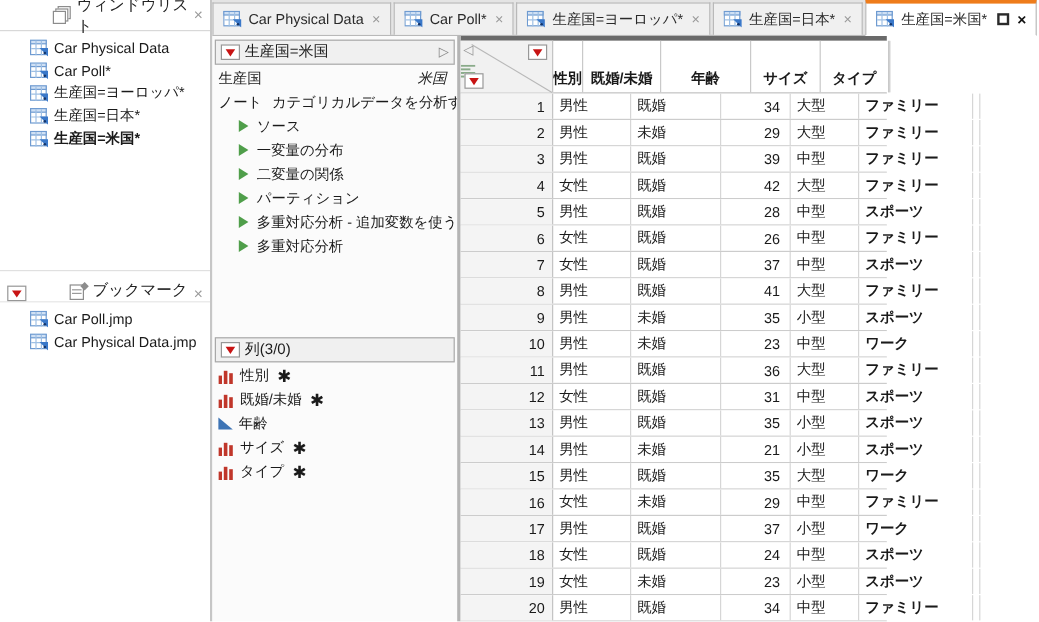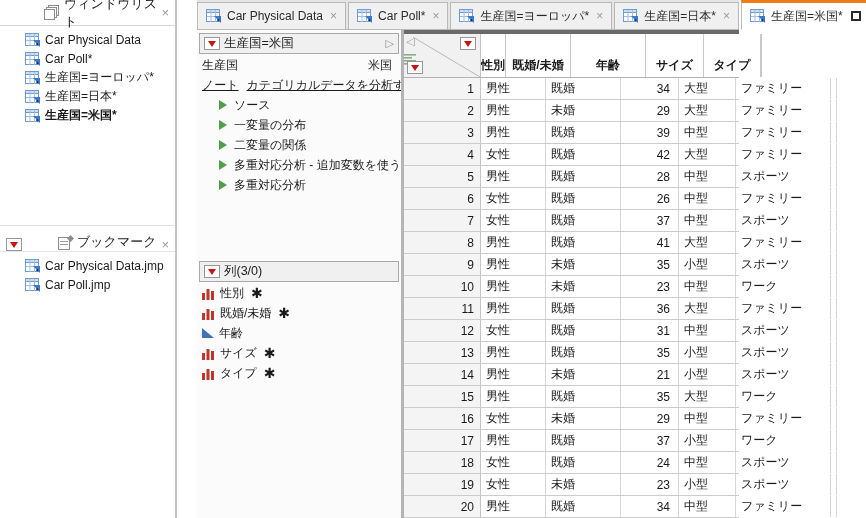--- a/index.html
+++ b/index.html
@@ -3,21 +3,21 @@
 <meta charset="utf-8">
 <style>
   * { box-sizing: border-box; margin: 0; padding: 0; }
   html,body { width:866px; height:518px; overflow:hidden; }
   body {
     font-family: "Liberation Sans", "DejaVu Sans", sans-serif;
     font-size: 12px;
     color: #1a1a1a;
     background: #fff;
   }
-  .app { width:739px; height:518px; display:flex; position:relative;gap:20px; }
+  .app { width:739px; height:518px; display:flex; position:relative; }
 
   
   .left-panel { width:177px; border-right:2px solid #c6c6c6; background:#fff; display:flex; flex-direction:column; }
   .pane-header { height:26px; display:flex; align-items:center; border-bottom:1px solid #d8d8d8; padding:0 6px; }
   .pane-title { color:#222; font-size:13px; }
   .close-x { margin-left:auto; color:#9a9a9a; font-size:13px; line-height:1; cursor:default; }
   .wl-header { padding-left:44px; }
   .wl-items { padding-top:4px; }
   .wl-item, .bm-item { height:19px; display:flex; align-items:center; gap:4px; padding-left:25px; white-space:nowrap; }
   .wl-item.active span { font-weight:bold; }
@@ -65,22 +65,22 @@
 
   
   .side-panel { width:207px; border-right:3px solid #b4b4b4; background:#fbfbfb; display:flex; flex-direction:column; overflow:hidden; }
   .panel-box-header {
     margin:3px 2px 1px 2px; height:21px; border:1px solid #a9a9a9; background:#f0f0f0;
     display:flex; align-items:center; padding:0 4px; gap:4px;
   }
   .panel-box-header .hd-title { font-size:12.5px; }
   .expand-arrow { margin-left:auto; color:#8a8a8a; font-size:11px; }
   .prop-row { height:20px; display:flex; align-items:center; padding:0 9px 0 5px; }
-  .prop-val { margin-left:auto; }
-  .note-row { height:20px; display:flex; align-items:center; gap:8px; padding-left:5px; white-space:nowrap; overflow:hidden;text-decoration:underline; }
+  .prop-val { margin-left:auto;font-style:italic; }
+  .note-row { height:20px; display:flex; align-items:center; gap:8px; padding-left:5px; white-space:nowrap; overflow:hidden; }
   .script-item { height:20px; display:flex; align-items:center; gap:7px; padding-left:22px; white-space:nowrap; }
   .green-tri { width:0; height:0; border-top:5px solid transparent; border-bottom:5px solid transparent; border-left:8px solid #4f9e4a; flex:none; }
   .cp { margin-top:63px; }
   .col-item { height:20px; display:flex; align-items:center; gap:5px; padding-left:5px; }
   .col-item .icon-continuous { display:none; }
   .col-item.continuous .icon-continuous { display:block; width:0; height:0; border-bottom:10px solid #3e74b5; border-right:12px solid transparent; }
   .col-mark { font-weight:bold; font-size:14px; margin-left:2px; line-height:1; }
 
   
   .grid-area { flex:1; display:flex; flex-direction:column; min-width:0; background:#fff; }
@@ -102,21 +102,21 @@
   .hcell:nth-of-type(5){ width:57px; }
   .hcell:nth-of-type(6){ width:95px; }
   .hfill { flex:1; border-right:1px solid #c9c9c9; }
   .grow { height:22px; display:flex; border-bottom:1px solid #cccccc; background:#fff; }
   .c { flex:none; display:flex; align-items:center; padding-left:5px; border-right:1px solid #d6d6d6; overflow:hidden; white-space:nowrap; }
   .c.rn { width:77px; background:#f4f4f4; border-right:1px solid #c4c4c4; justify-content:flex-end; padding-right:6px; padding-left:0; }
   .c.sex { width:65px; }
   .c.mar { width:75px;font-family:Liberation Serif, serif; }
   .c.age { width:58px; justify-content:flex-end; padding-right:8px; padding-left:0; }
   .c.siz { width:57px; }
-  .c.typ { width:95px; }
+  .c.typ { width:95px;font-weight:bold; }
   .c.fill { flex:1; }
 </style>
 </head>
 <body>
 
 <div class="app">
 
   <aside class="left-panel">
     <div class="pane-header wl-header">
       <span class="stack-icon">
@@ -209,33 +209,33 @@
       <div class="bm-item">
           <svg class="tbl-icon" width="16" height="14" viewBox="0 0 16 14">
             <rect x="0.5" y="0.5" width="13" height="12" fill="#ffffff" stroke="#6f9bd1"></rect>
             <rect x="0.5" y="0.5" width="13" height="3" fill="#cfe0f4" stroke="#6f9bd1"></rect>
             <line x1="5" y1="1" x2="5" y2="13" stroke="#9fc0e4"></line>
             <line x1="9.5" y1="1" x2="9.5" y2="13" stroke="#9fc0e4"></line>
             <line x1="1" y1="7.5" x2="13" y2="7.5" stroke="#9fc0e4"></line>
             <path d="M8 7 L15 7 L15 14 Z" fill="#3a78c9"></path>
             <circle cx="12.3" cy="11.2" r="1.1" fill="#12346b"></circle>
           </svg>
-          <span>Car Physical Data.jmp</span>
+          <span>Car Poll.jmp</span>
         </div>
           <div class="bm-item">
           <svg class="tbl-icon" width="16" height="14" viewBox="0 0 16 14">
             <rect x="0.5" y="0.5" width="13" height="12" fill="#ffffff" stroke="#6f9bd1"></rect>
             <rect x="0.5" y="0.5" width="13" height="3" fill="#cfe0f4" stroke="#6f9bd1"></rect>
             <line x1="5" y1="1" x2="5" y2="13" stroke="#9fc0e4"></line>
             <line x1="9.5" y1="1" x2="9.5" y2="13" stroke="#9fc0e4"></line>
             <line x1="1" y1="7.5" x2="13" y2="7.5" stroke="#9fc0e4"></line>
             <path d="M8 7 L15 7 L15 14 Z" fill="#3a78c9"></path>
             <circle cx="12.3" cy="11.2" r="1.1" fill="#12346b"></circle>
           </svg>
-          <span>Car Poll.jmp</span>
+          <span>Car Physical Data.jmp</span>
         </div>
         </div>
     </div>
   </aside>
 
   <div class="main">
     <div class="tabbar">
 
     <div class="tab">
         <svg class="tbl-icon" width="16" height="14" viewBox="0 0 16 14">
@@ -334,20 +334,24 @@
               <span class="green-tri"></span>
               <span>ソース</span>
             </div>
               <div class="script-item">
               <span class="green-tri"></span>
               <span>一変量の分布</span>
             </div>
               <div class="script-item">
               <span class="green-tri"></span>
               <span>二変量の関係</span>
+            </div>
+              <div class="script-item">
+              <span class="green-tri"></span>
+              <span>パーティション</span>
             </div>
               <div class="script-item">
               <span class="green-tri"></span>
               <span>多重対応分析 - 追加変数を使う</span>
             </div>
               <div class="script-item">
               <span class="green-tri"></span>
               <span>多重対応分析</span>
             </div>
             </div>

